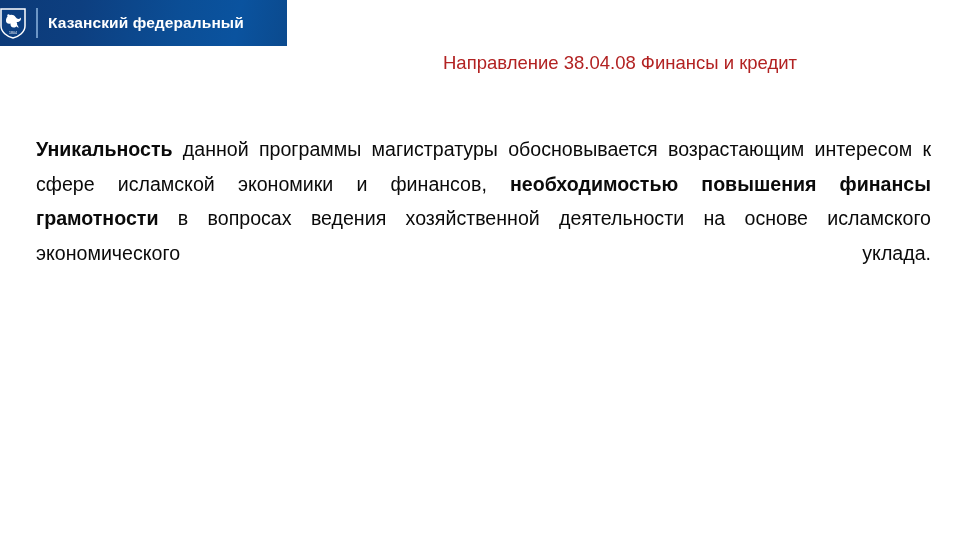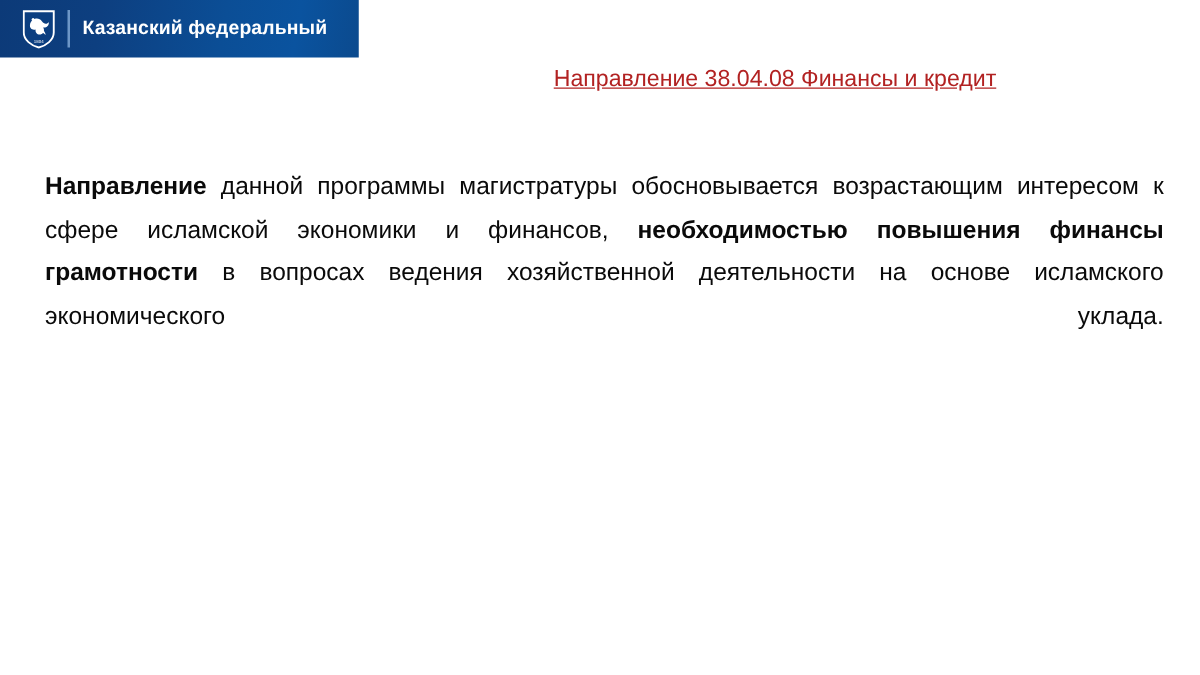--- a/index.html
+++ b/index.html
@@ -28,21 +28,21 @@
   .logo-banner {
     position: absolute;
     left: 0;
     top: 0;
     width: 287px;
     height: 46px;
     background: linear-gradient(100deg, #0c3a78 0%, #0d3f80 28%, #0b4e96 62%, #0a539f 82%, #0b4a8e 100%);
     display: flex;
     align-items: center;
     box-sizing: border-box;
-    padding-left: 18px;
+    padding-left: 0;
   }
 
   .logo-shield {
     width: 26px;
     height: 31px;
     flex: 0 0 auto;
     display: block;
   }
 
   .logo-divider {
@@ -83,21 +83,20 @@
   .slide-header {
     position: absolute;
     left: 300px;
     top: 50px;
     width: 640px;
     text-align: center;
     color: #b22222;
     font-size: 18.5px;
     line-height: 25px;
     font-weight: normal;
-    text-decoration: underline;
   }
   .slide-header .hdr-line {
     display: block;
     white-space: nowrap;
   }
 
   
   .body-copy {
     position: absolute;
     left: 36px;
@@ -149,18 +148,18 @@
       <span class="logo-line1">Казанский федеральный</span>
     </div>
   </div>
 
   <div class="slide-header">
     <span class="hdr-line">Направление 38.04.08 Финансы и кредит</span>
   </div>
 
   <div class="body-copy">
 
-    <p><b>Направление</b><span> данной программы магистратуры обосновывается возрастающим интересом к сфере исламской экономики и финансов, </span><b>необходимостью повышения финансы грамотности</b><span> в вопросах ведения хозяйственной деятельности на основе исламского экономического уклада.</span></p>
+    <p><b>Уникальность</b><span> данной программы магистратуры обосновывается возрастающим интересом к сфере исламской экономики и финансов, </span><b>необходимостью повышения финансы грамотности</b><span> в вопросах ведения хозяйственной деятельности на основе исламского экономического уклада.</span></p>
 
 
   </div>
 
 </div>
 
 </body></html>

